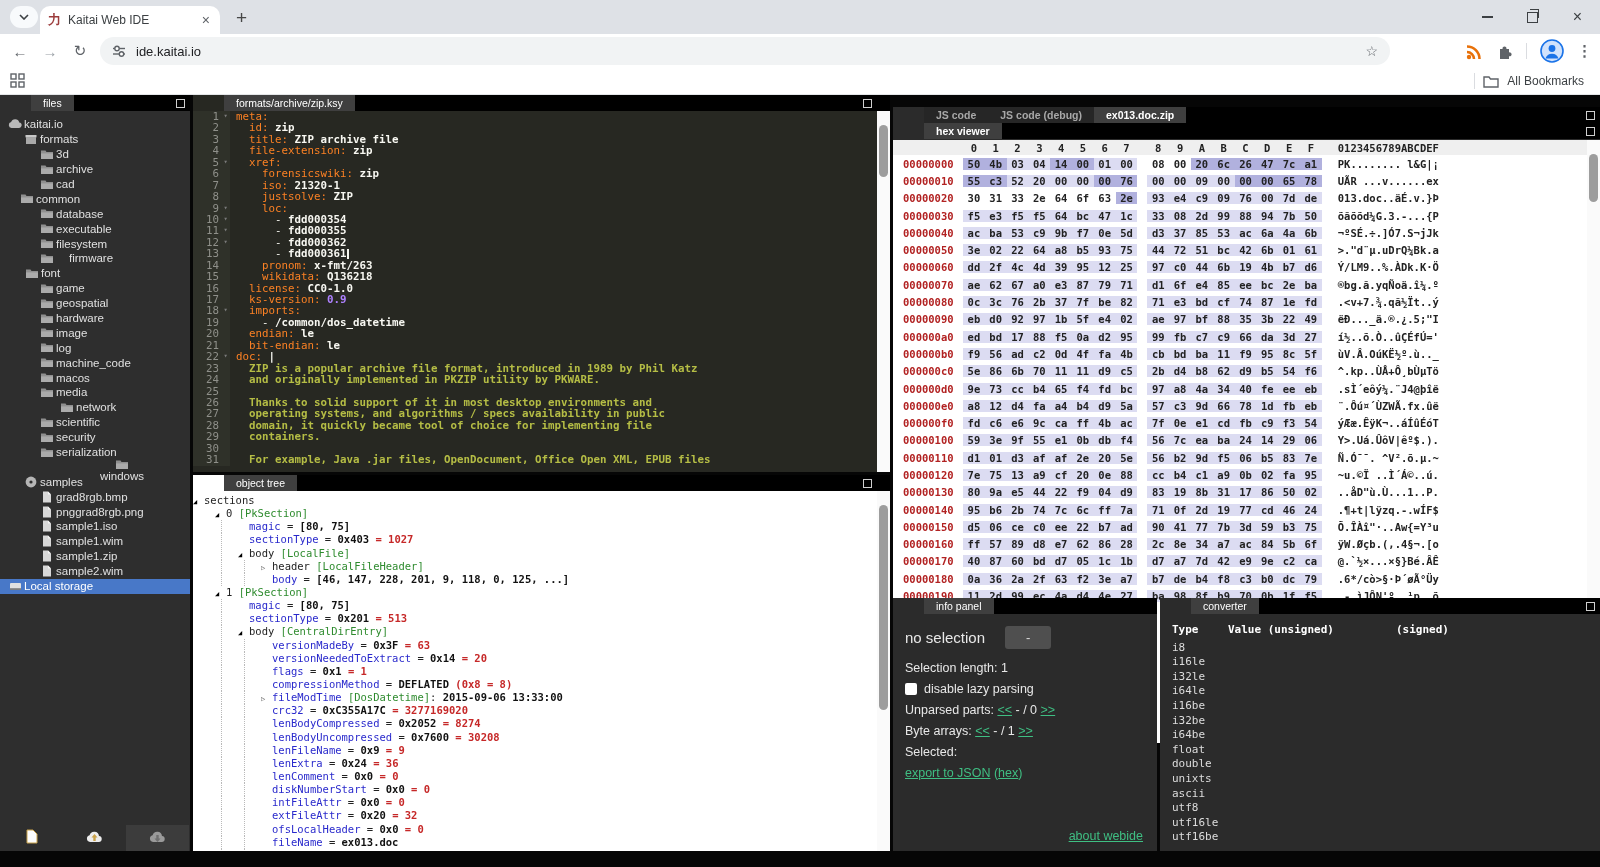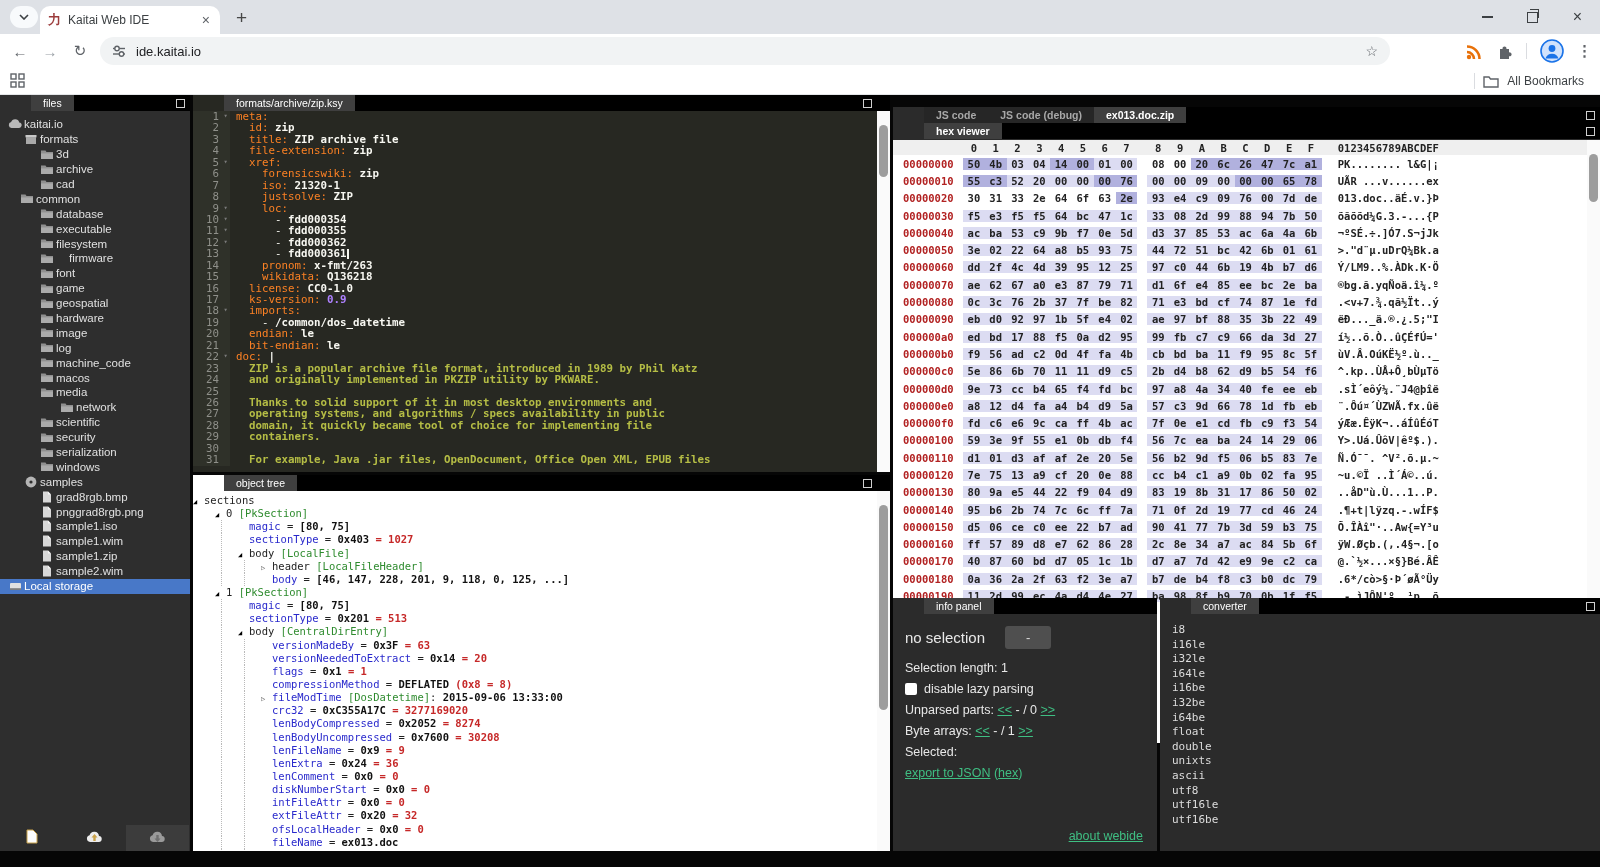--- a/index.html
+++ b/index.html
@@ -299,21 +299,21 @@
           </div>
           <div class="frow" style="padding-left: 38px; gap: 13px;">
             <span class="fic">
               <svg width="14" height="11">
                 <path d="M1 1.5h4.5l1 1.6H13V10H1z" fill="#8f8f8f"></path>
                 <path d="M1 4.4h12V10H1z" fill="#ababab"></path>
               </svg>
             </span>
             <span>firmware</span>
           </div>
-          <div class="frow" style="padding-left: 38px; align-items: center;">
+          <div class="frow" style="padding-left: 23px; align-items: center;">
             <span class="fic">
               <svg width="14" height="11">
                 <path d="M1 1.5h4.5l1 1.6H13V10H1z" fill="#8f8f8f"></path>
                 <path d="M1 4.4h12V10H1z" fill="#ababab"></path>
               </svg>
             </span>
             <span>font</span>
           </div>
           <div class="frow" style="padding-left: 38px;">
             <span class="fic">
@@ -416,21 +416,21 @@
           </div>
           <div class="frow" style="padding-left: 38px;">
             <span class="fic">
               <svg width="14" height="11">
                 <path d="M1 1.5h4.5l1 1.6H13V10H1z" fill="#8f8f8f"></path>
                 <path d="M1 4.4h12V10H1z" fill="#ababab"></path>
               </svg>
             </span>
             <span>serialization</span>
           </div>
-          <div class="frow" style="padding-left: 38px;">
+          <div class="frow" style="padding-left: 54px; flex-direction: column;">
             <span class="fic">
               <svg width="14" height="11">
                 <path d="M1 1.5h4.5l1 1.6H13V10H1z" fill="#8f8f8f"></path>
                 <path d="M1 4.4h12V10H1z" fill="#ababab"></path>
               </svg>
             </span>
             <span>windows</span>
           </div>
           <div class="frow" style="padding-left: 22px;">
             <span class="fic">
@@ -1169,20 +1169,21 @@
         <div class="about"><span class="glink">about webide</span></div>
       </div>
     </section>
 
     <section class="panel p-conv">
       <div class="ptabs">
         <span class="ptab">converter</span>
         <span class="maxbox"></span>
       </div>
       <div class="convc">
+        <div class="chead"><span class="cc1">Type</span><span class="cc2">Value (unsigned)</span><span>(signed)</span></div>
         <div>
             <div>i8</div>
             <div>i16le</div>
             <div>i32le</div>
             <div>i64le</div>
             <div>i16be</div>
             <div>i32be</div>
             <div>i64be</div>
             <div>float</div>
             <div>double</div>

